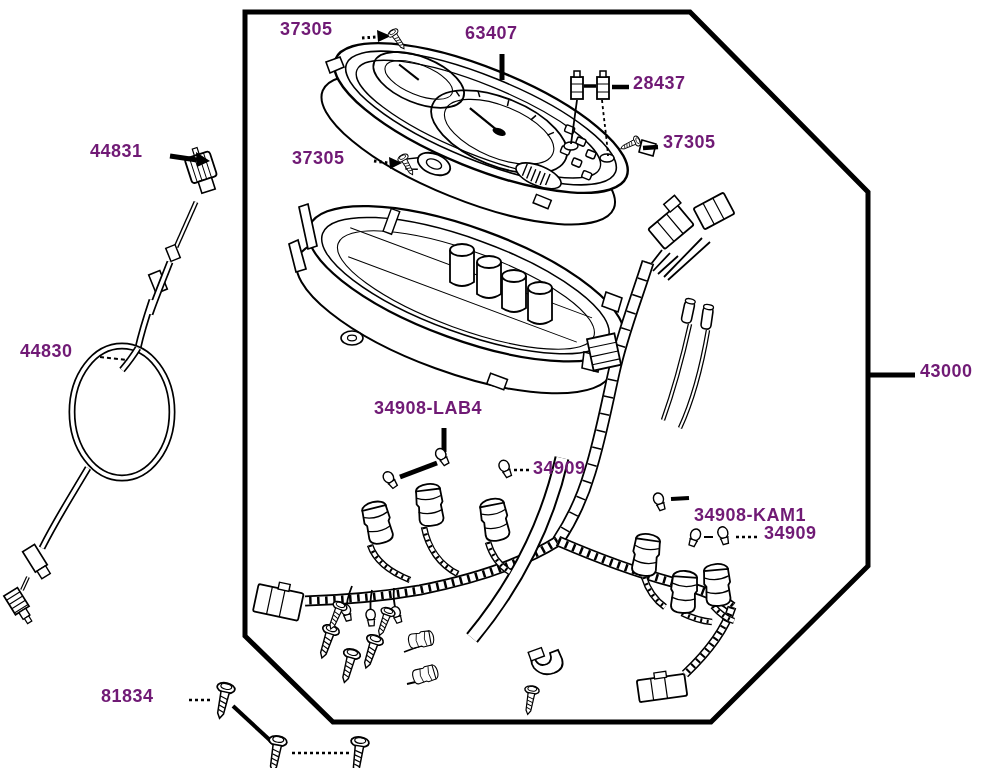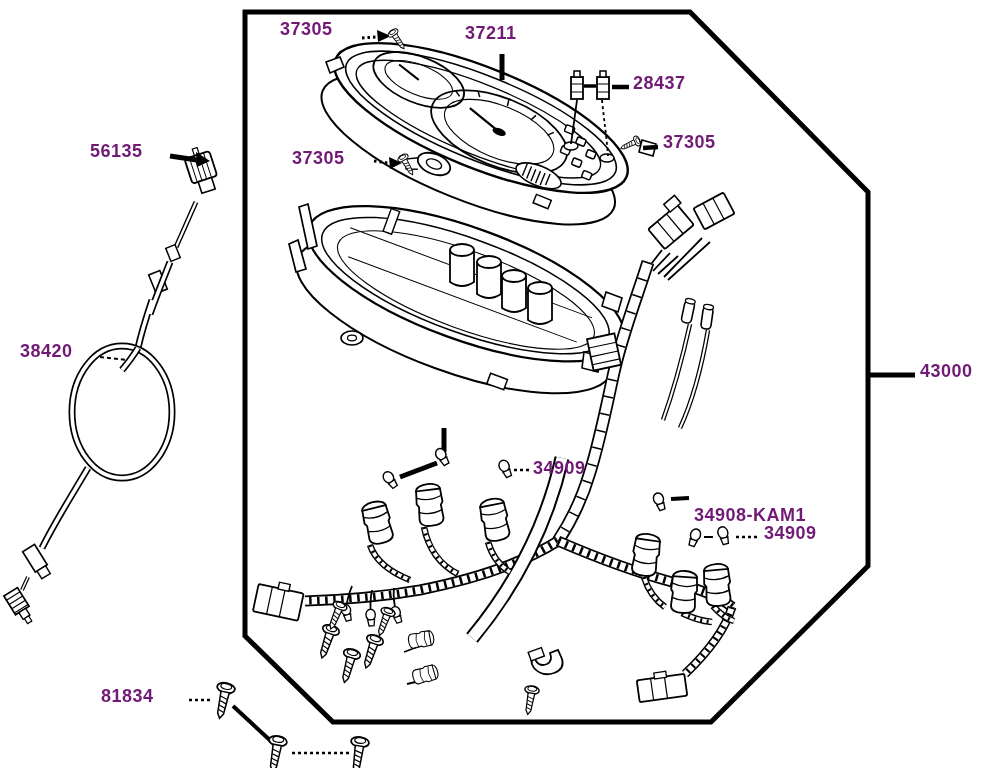--- a/index.html
+++ b/index.html
@@ -304,25 +304,26 @@
     <path d="M189,700 L213,700" stroke="#000" stroke-width="2.5" stroke-dasharray="3 3"></path>
     <use href="#screw" transform="translate(226,688) rotate(12)"></use>
     <path d="M233,706 L273,743" stroke="#000" stroke-width="4"></path>
     <use href="#screw" transform="translate(278,741) rotate(10)"></use>
     <path d="M292,753 L349,753" stroke="#000" stroke-width="2.5" stroke-dasharray="3 3"></path>
     <use href="#screw" transform="translate(360,742) rotate(8)"></use>
   </g>
 </svg>
 
 <div class="part-label" style="left:280px;top:20px">37305</div>
-<div class="part-label" style="left:465px;top:24px">37211</div>
+<div class="part-label" style="left:465px;top:24px">63407</div>
 <div class="part-label" style="left:633px;top:74px">28437</div>
 <div class="part-label" style="left:663px;top:133px">37305</div>
 <div class="part-label" style="left:292px;top:149px">37305</div>
-<div class="part-label" style="left:90px;top:142px">56135</div>
-<div class="part-label" style="left:20px;top:342px">38420</div>
+<div class="part-label" style="left:90px;top:142px">44831</div>
+<div class="part-label" style="left:20px;top:342px">44830</div>
 <div class="part-label" style="left:920px;top:362px">43000</div>
+<div class="part-label" style="left:374px;top:399px">34908-LAB4</div>
 <div class="part-label" style="left:533px;top:459px">34909</div>
 <div class="part-label" style="left:694px;top:506px">34908-KAM1</div>
 <div class="part-label" style="left:764px;top:524px">34909</div>
 <div class="part-label" style="left:101px;top:687px">81834</div>
 
 </div>
 
 </body></html>

